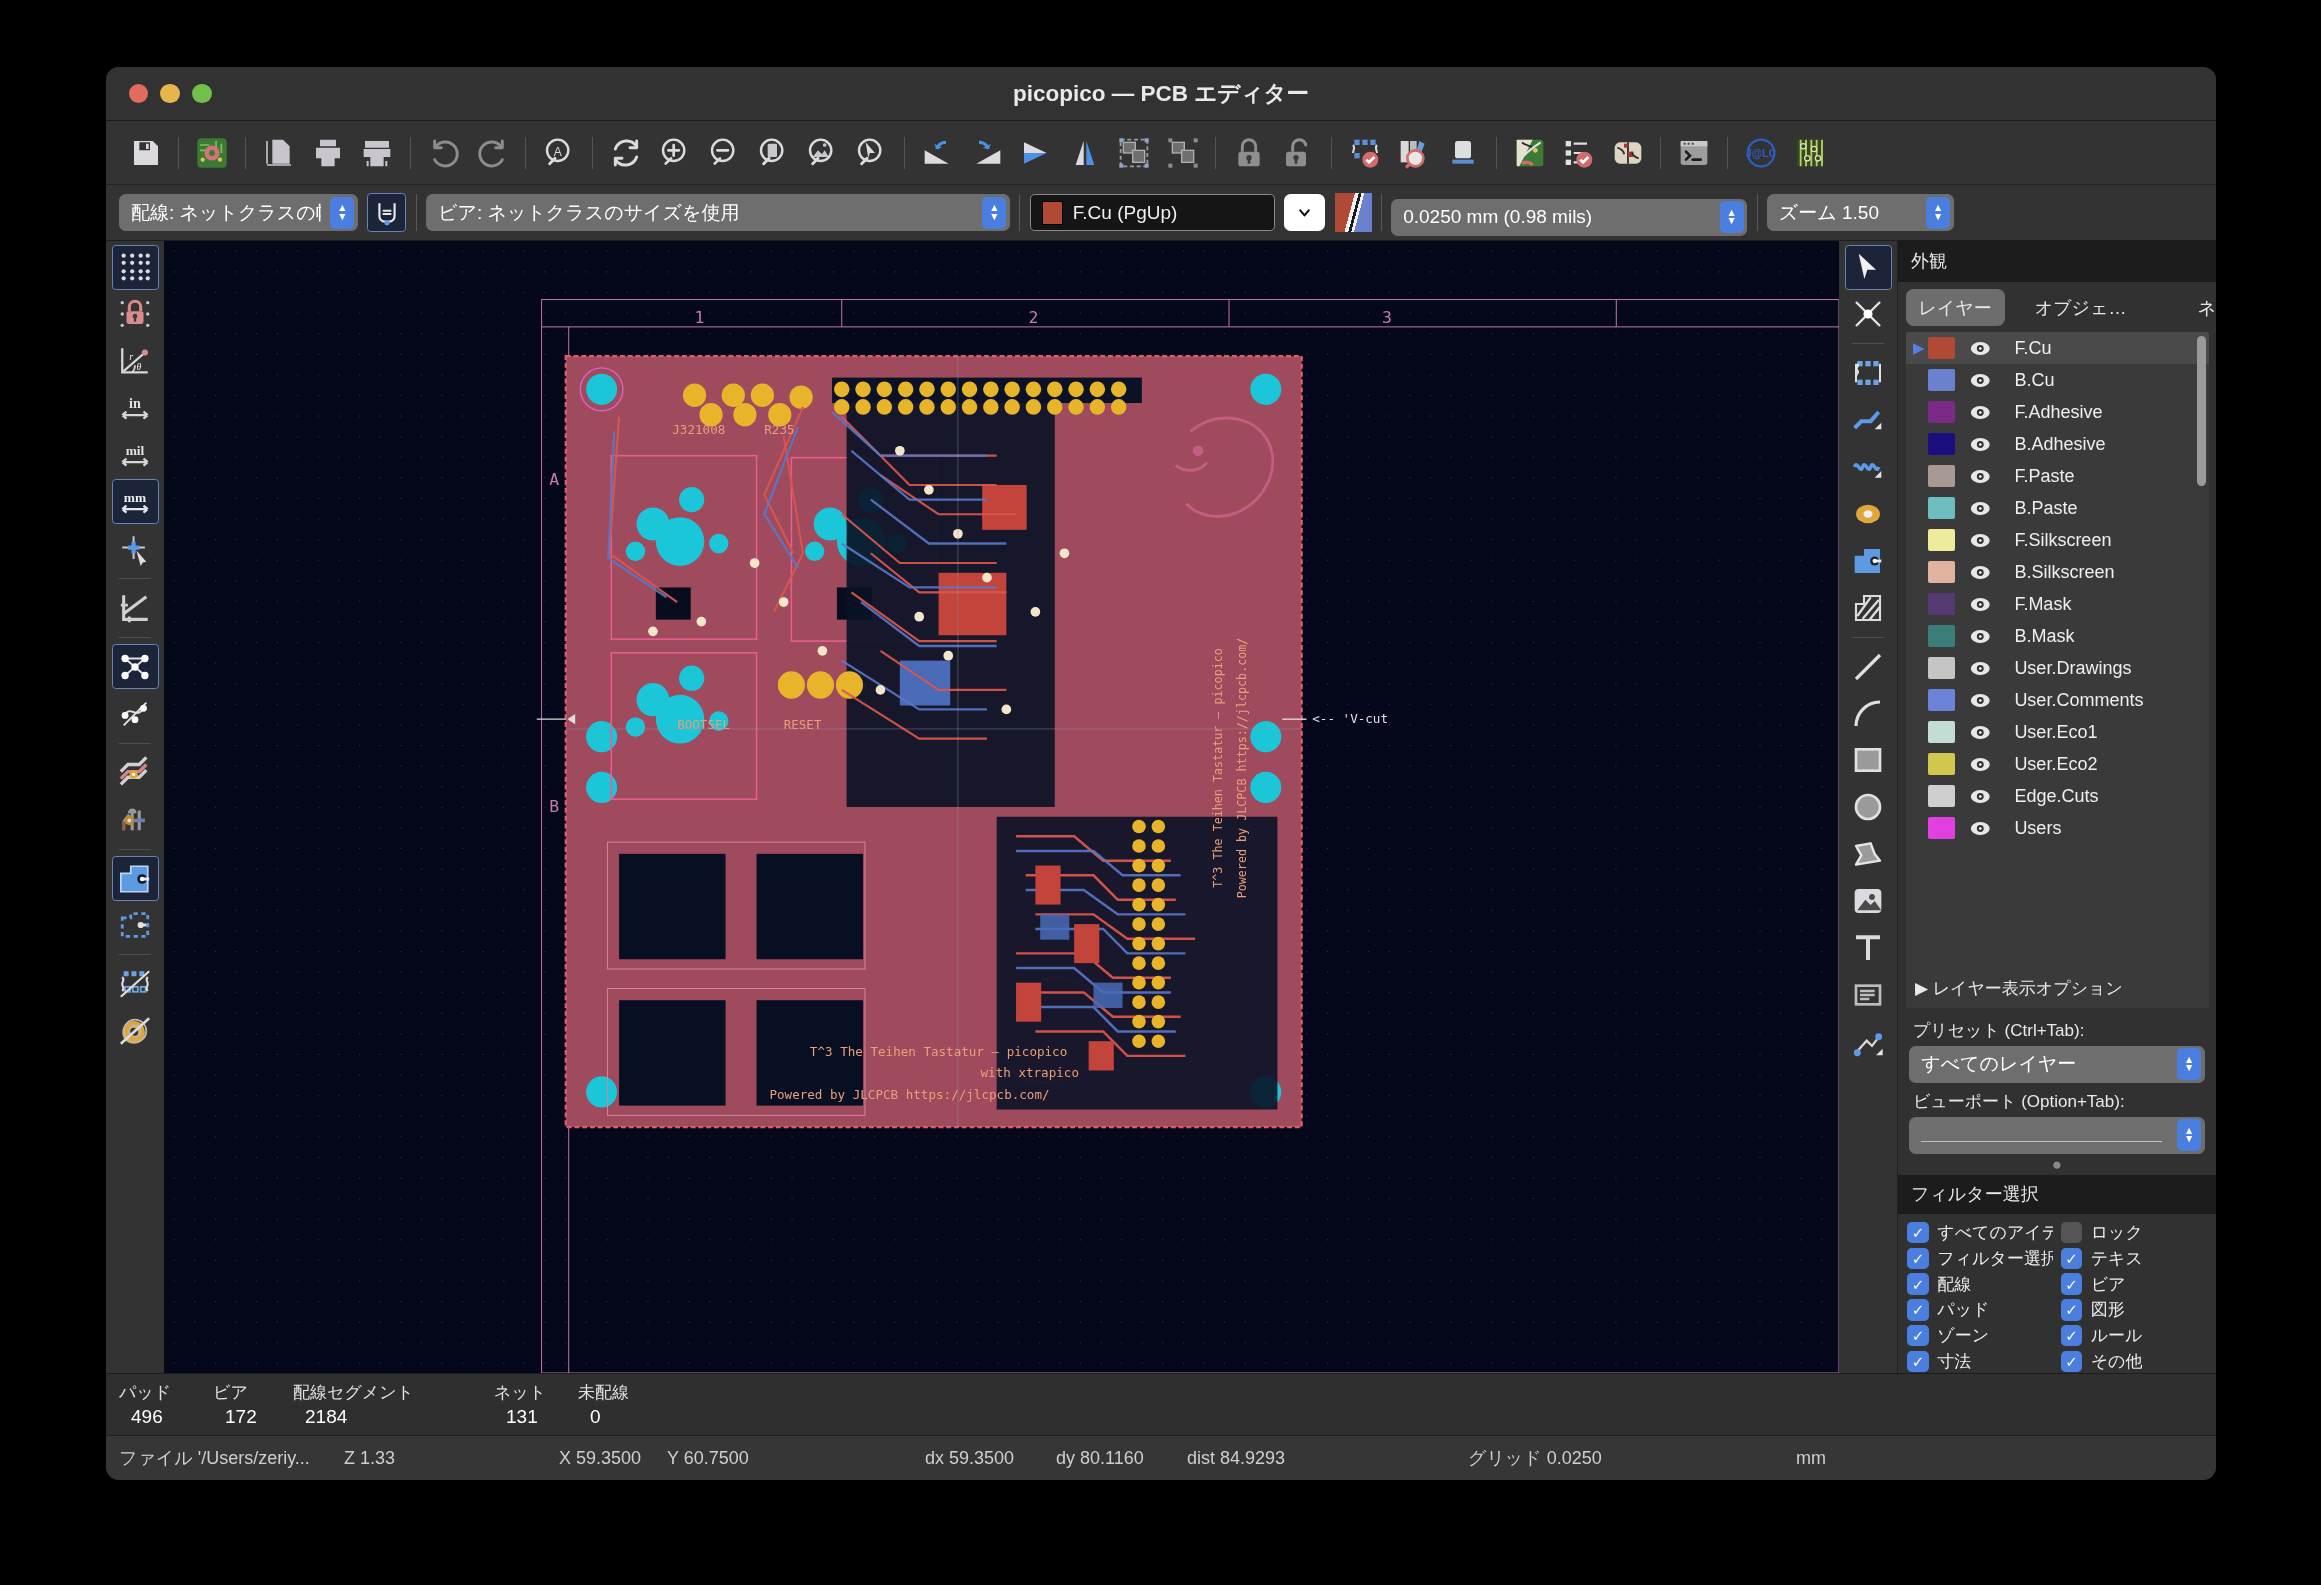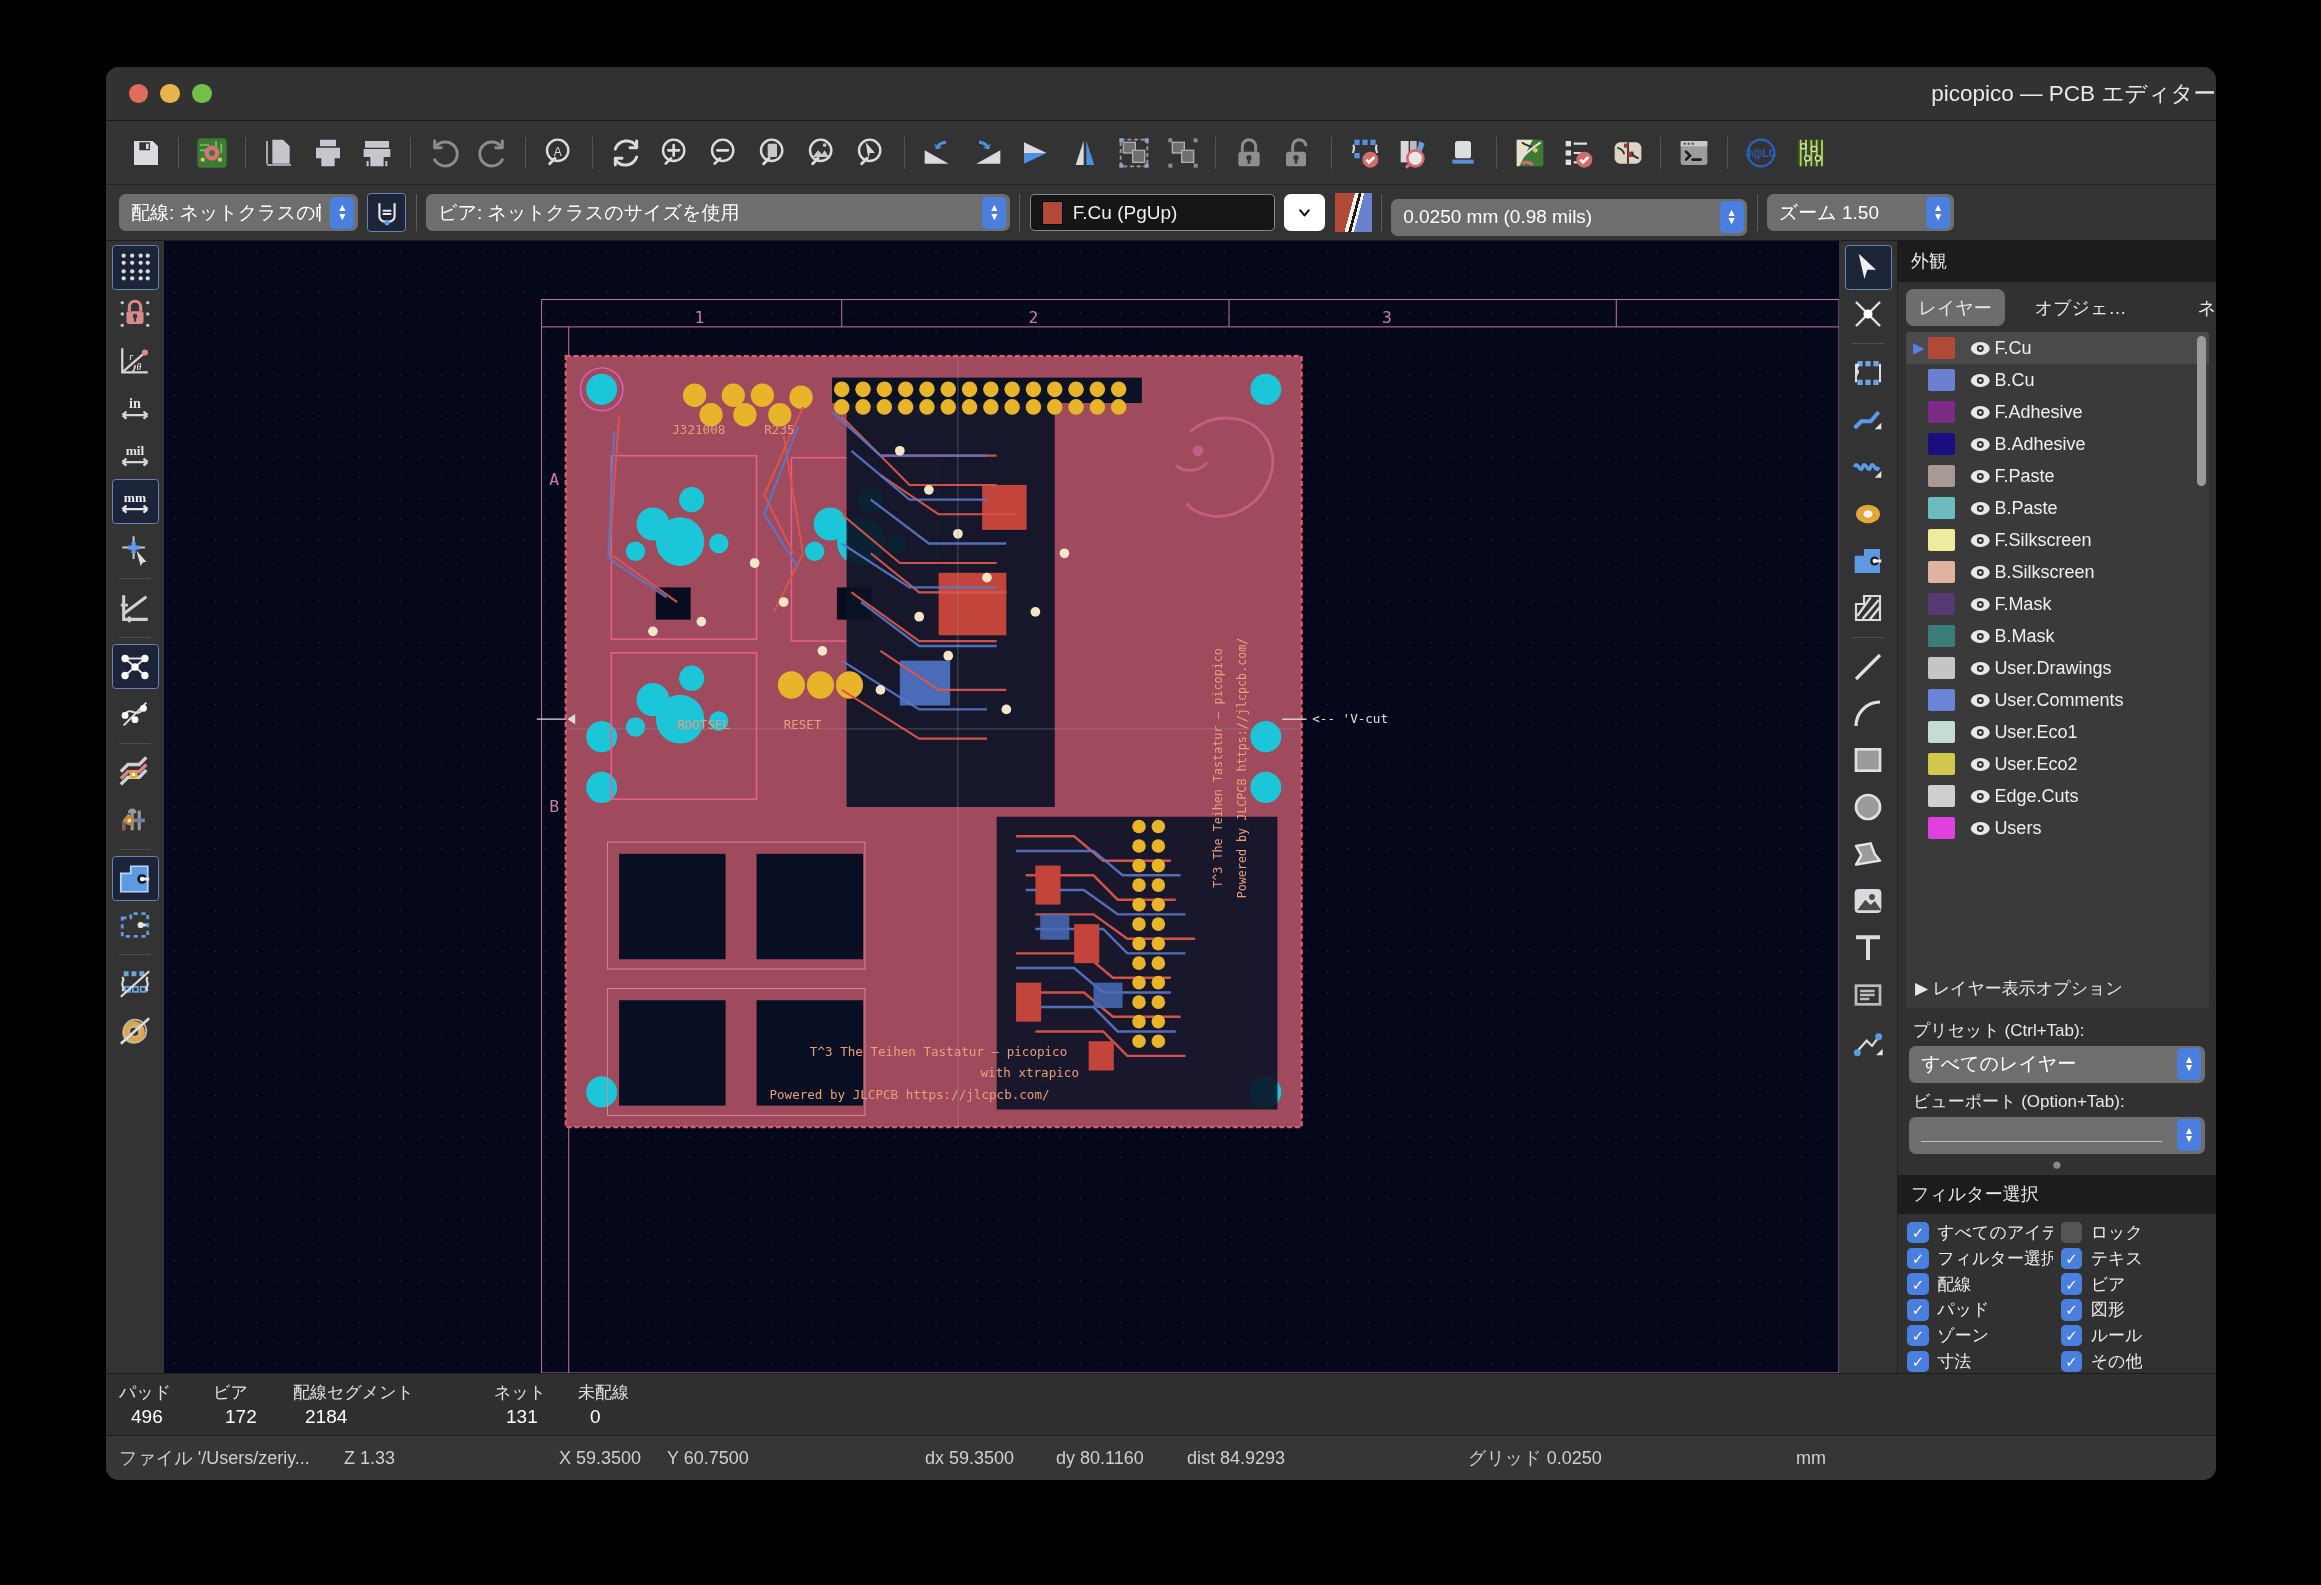--- a/index.html
+++ b/index.html
@@ -27,22 +27,22 @@
     border-bottom: 0.9px solid #1b1b1b;
     display: flex; align-items: center;
     position: relative;
   }
   .traffic { display: flex; gap: 12px; margin-left: 22.5px; }
   .tl { width: 19.7px; height: 19.7px; border-radius: 50%; }
   .tl.red { background: #e06c5e; }
   .tl.yellow { background: #e6b54c; }
   .tl.green { background: #72c04a; }
   #title-text {
-    position: absolute; left: 0; right: 0; text-align: right;
-    color: #e9e9e9; font-size: 22.5px; font-weight: normal;
+    position: absolute; left: 0; right: 0; text-align: center;
+    color: #e9e9e9; font-size: 22.5px; font-weight: bold;
     pointer-events: none;
   }
 
   
   #toolbar-main {
     height: 64px; flex: 0 0 64px;
     background: #333333;
     display: flex; align-items: center;
     padding: 0 15px; gap: 0px;
     border-bottom: 0.9px solid #232323;
@@ -192,21 +192,21 @@
   .layer-row.sel { background: #4a4a4a; }
   .layer-arrow {
     width: 19px; flex: 0 0 19px; color: #5a7de0; font-size: 15px;
     display:flex; align-items:center; justify-content:center;
   }
   .layer-col {
     width: 27px; height: 21.5px; flex: 0 0 27px;
     border-radius: 1.9px; margin-right: 11.2px;
   }
   .eye { width: 28px; flex: 0 0 28px; display:flex; align-items:center; justify-content:center; }
-  .layer-name { color: #efefef; font-size: 18px; white-space: nowrap; }
+  .layer-name { color: #efefef; font-size: 18px; white-space: nowrap; margin-left: 20px; }
   #layer-scrollbar {
     position: absolute; right: 2.8px; top: 3.7px;
     width: 8.4px; height: 150px; background: #9a9a9a; border-radius: 4.7px;
   }
 
   #layer-display-opts {
     background: #3a3a3a; margin: 0 7.5px; border-radius: 0 0 2.8px 2.8px;
     color: #e8e8e8; font-size: 17px; padding: 7.5px 9.4px;
     display: flex; align-items: center; gap: 4.7px;
     flex: 0 0 auto;

